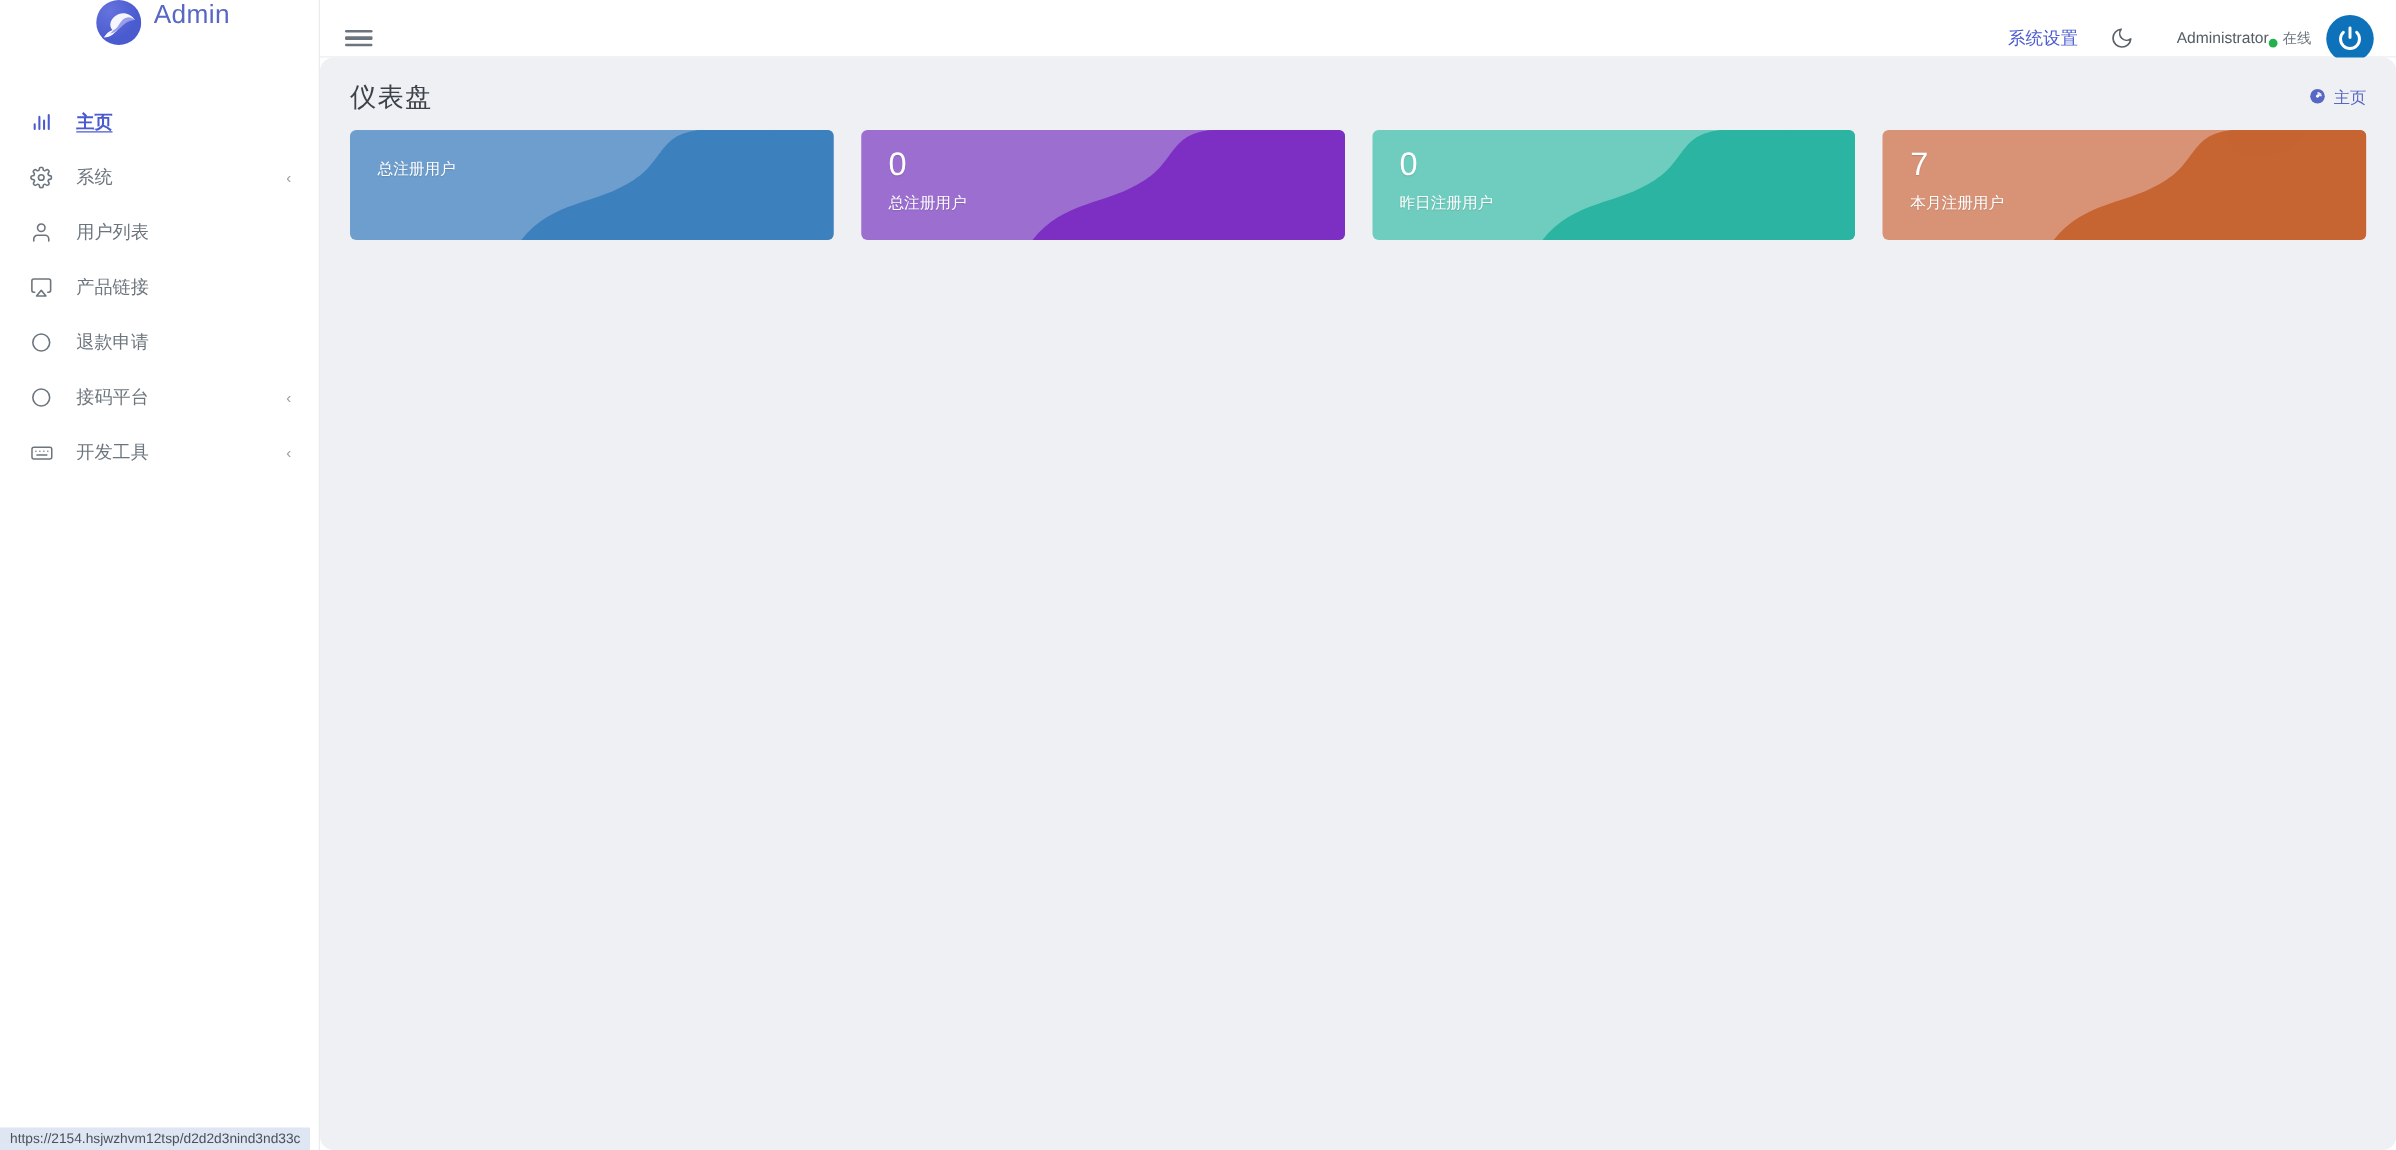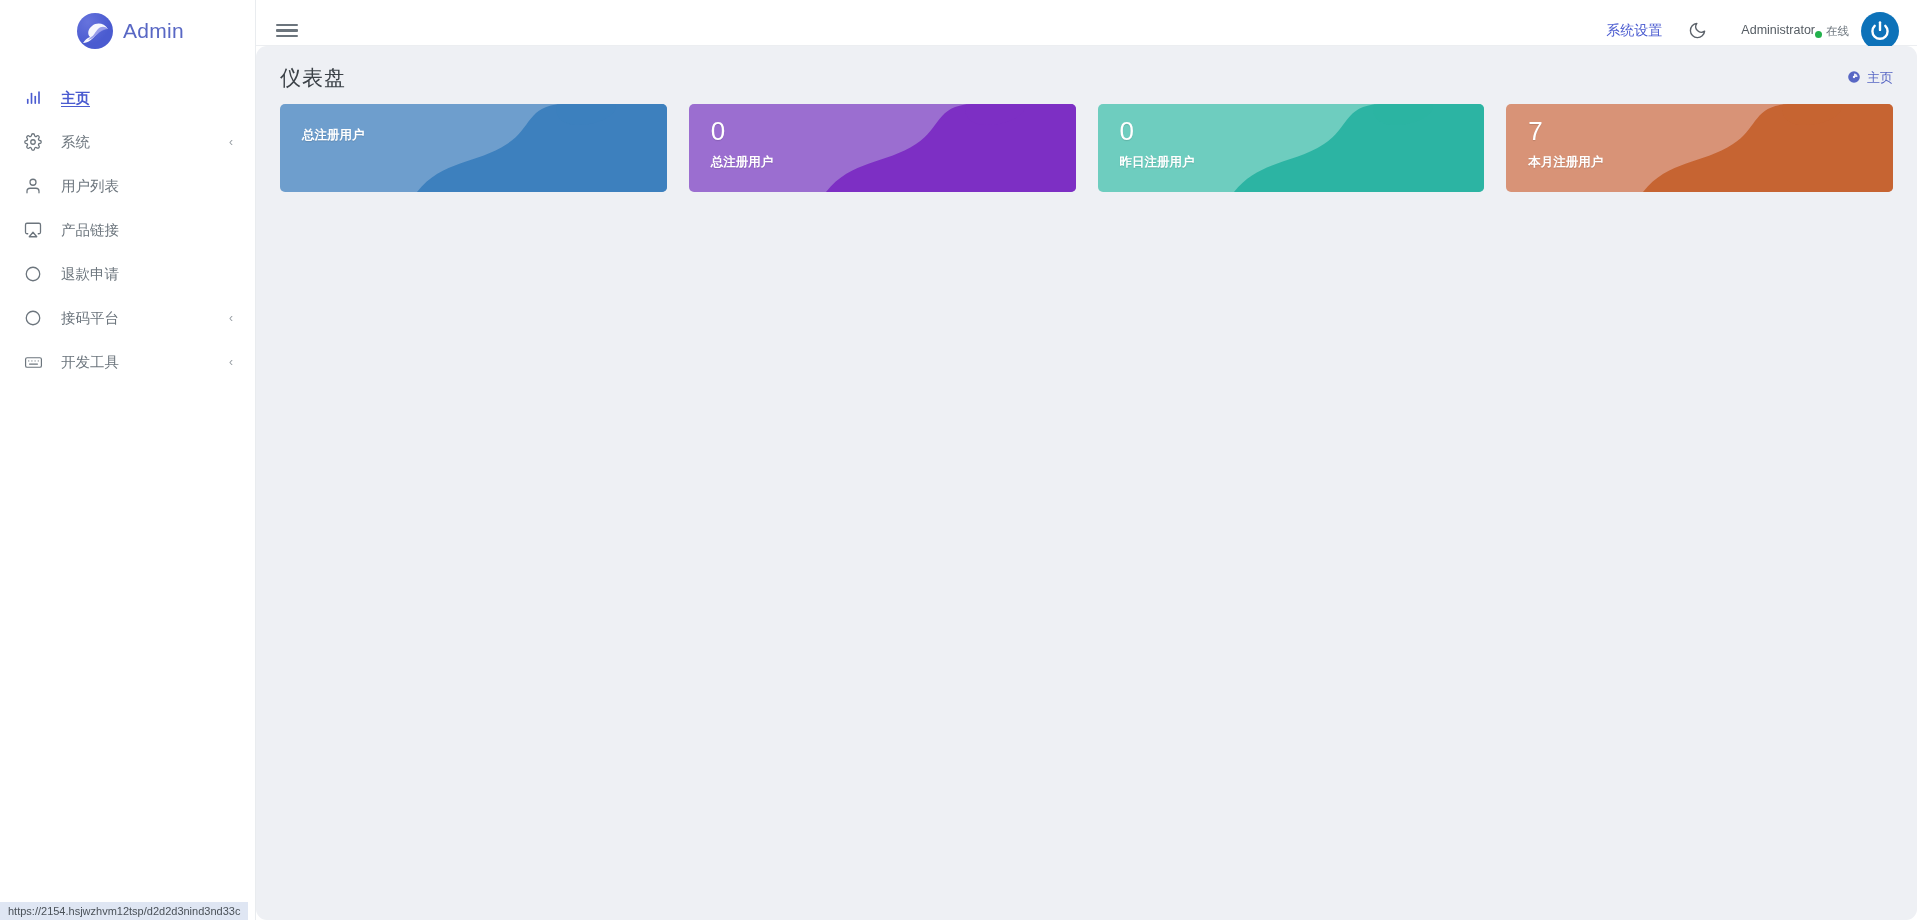--- a/index.html
+++ b/index.html
@@ -11,21 +11,21 @@
   }
   #app { display: flex; width: 1917px; height: 920px; position: relative; }
 
   
   #sidebar {
     width: 256px; height: 920px; background: #ffffff;
     border-right: 1px solid #e9ecef;
     flex: 0 0 256px; position: relative;
   }
   .brand {
-    height: 62px; display: flex; align-items: center;
+    height: 62px; display: flex; align-items: flex-start;
     justify-content: center; gap: 10px; padding-left: 6px;
   }
   .brand-logo {
     width: 36px; height: 36px; border-radius: 50%;
     background: #4a5bd0; position: relative; overflow: hidden;
     background-image: radial-gradient(circle at 30% 25%, #6673dd 0%, #4a5bd0 60%);
   }
   .brand-logo svg { position: absolute; left: 0; top: 0; }
   .brand-name {
     font-size: 21px; color: #5867c4; letter-spacing: .3px;
@@ -100,21 +100,21 @@
     padding: 14px 20px 0 22px; color: #ffffff;
   }
   .card .blob { position: absolute; right: 0; top: 0; height: 100%; }
   .card-val {
     position: relative; z-index: 2; font-size: 26px;
     font-weight: 400; line-height: 1.05; letter-spacing: .5px;
     text-shadow: 0 1px 1px rgba(0,0,0,.13);
   }
   .card-lbl {
     position: relative; z-index: 2; font-size: 12.5px;
-    margin-top: 9px; text-shadow: 0 1px 1px rgba(0,0,0,.13); font-weight: bold;
+    margin-top: 9px; text-shadow: 0 1px 1px rgba(0,0,0,.13);
   }
 
   .statusbar {
     position: absolute; left: 0; bottom: 0; height: 18px;
     background: #dfe6f3; color: #4a5158; font-size: 11px;
     padding: 0 8px; display: flex; align-items: center;
     white-space: nowrap; overflow: hidden; max-width: 300px; z-index: 50;
   }
 </style>
 </head>

